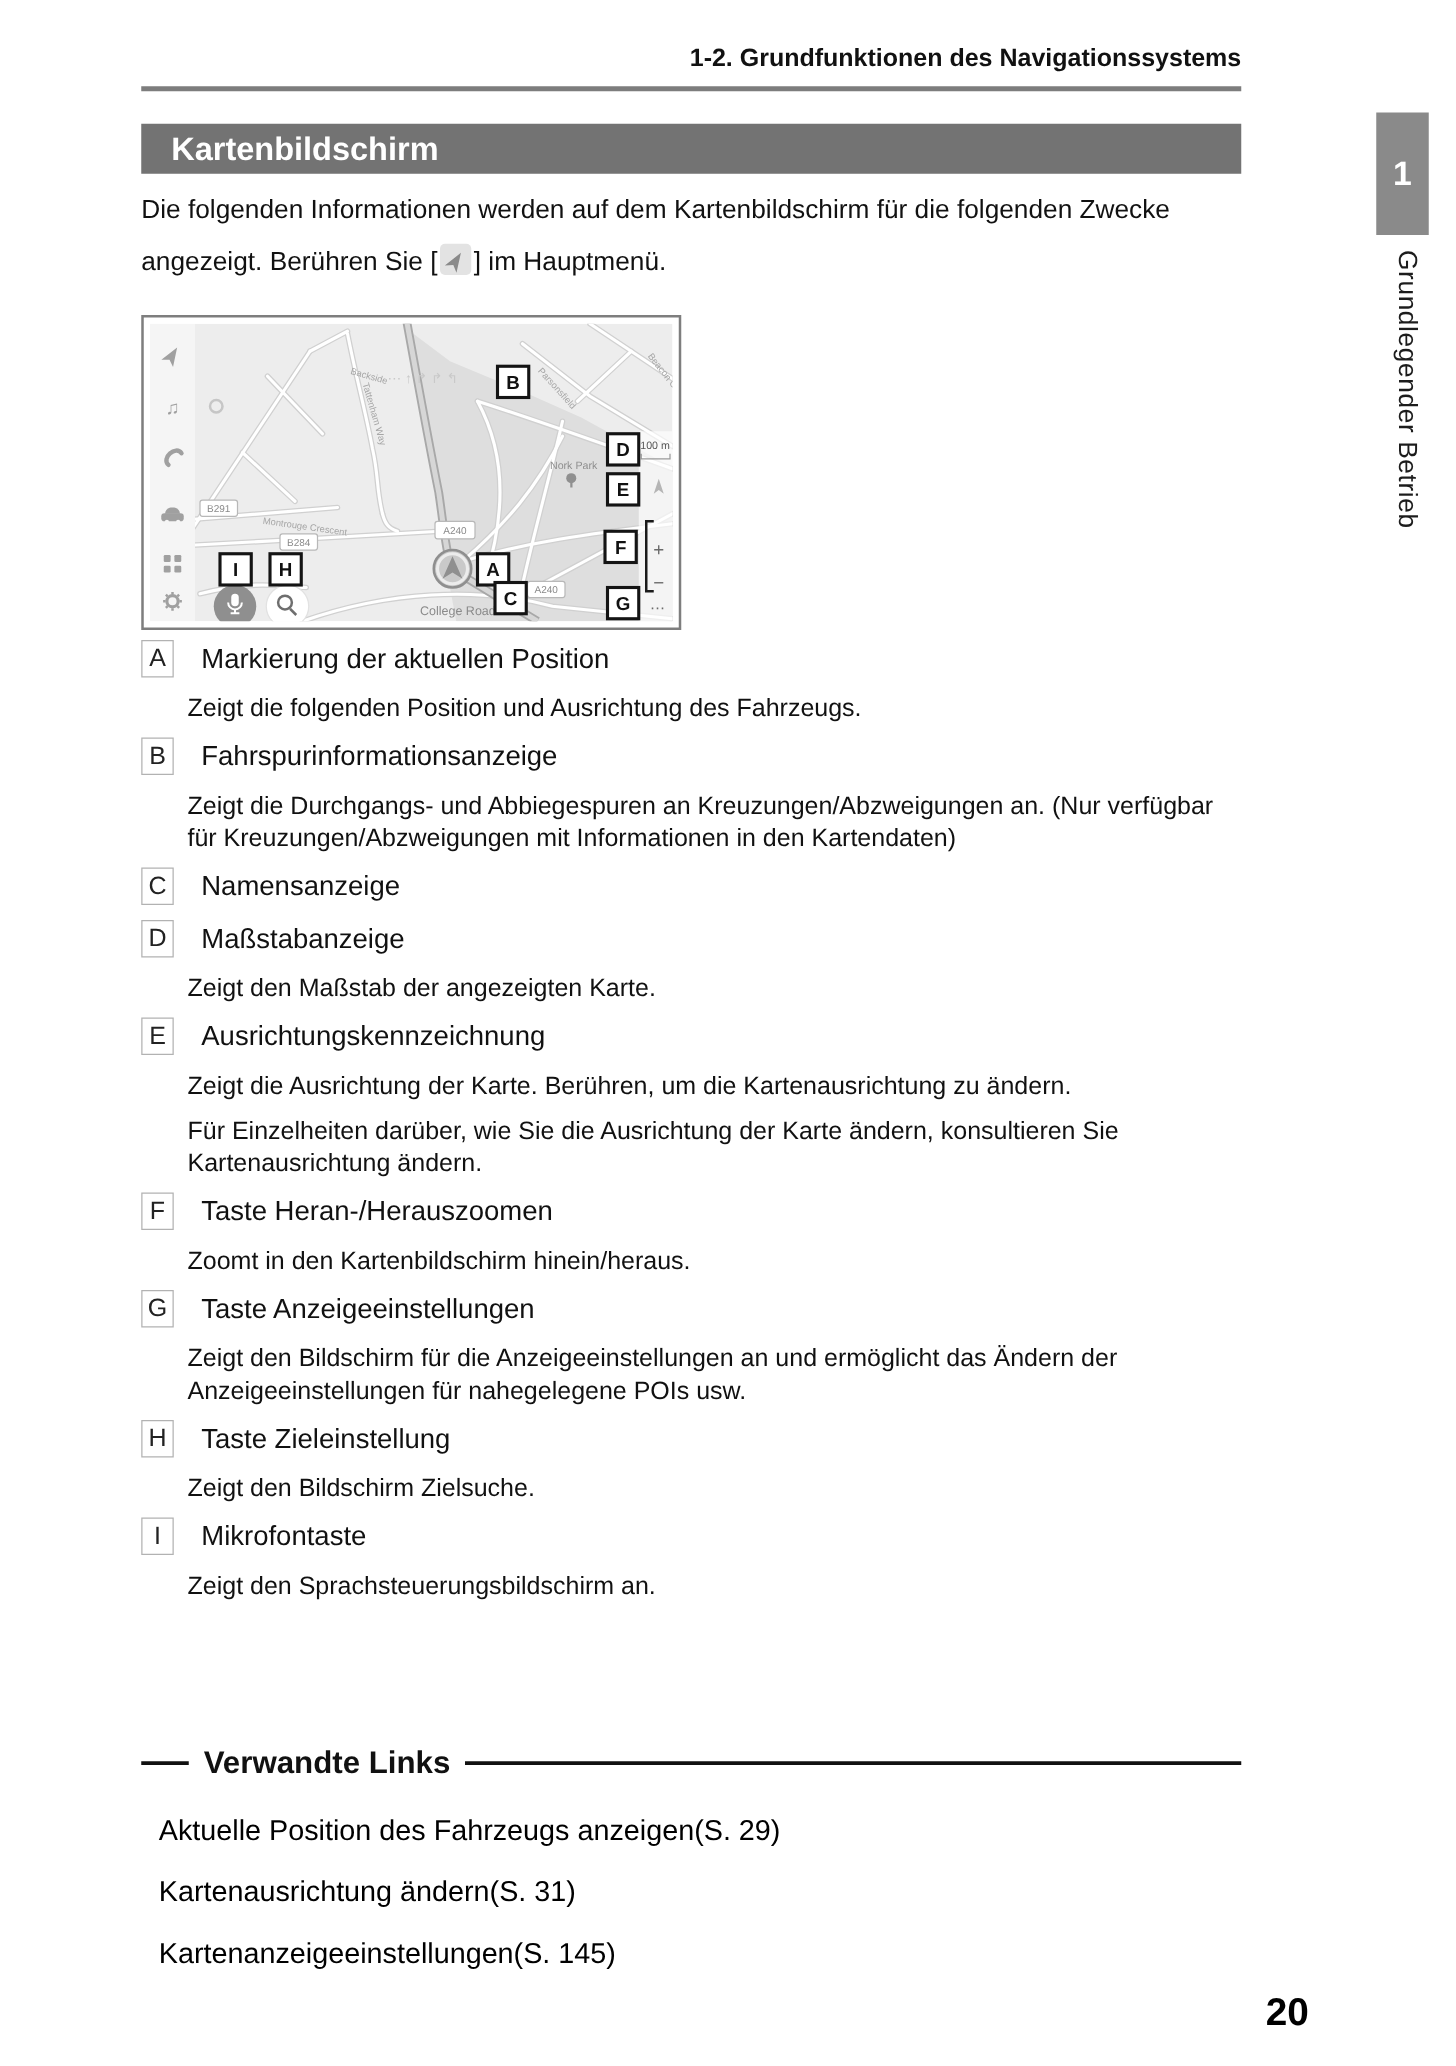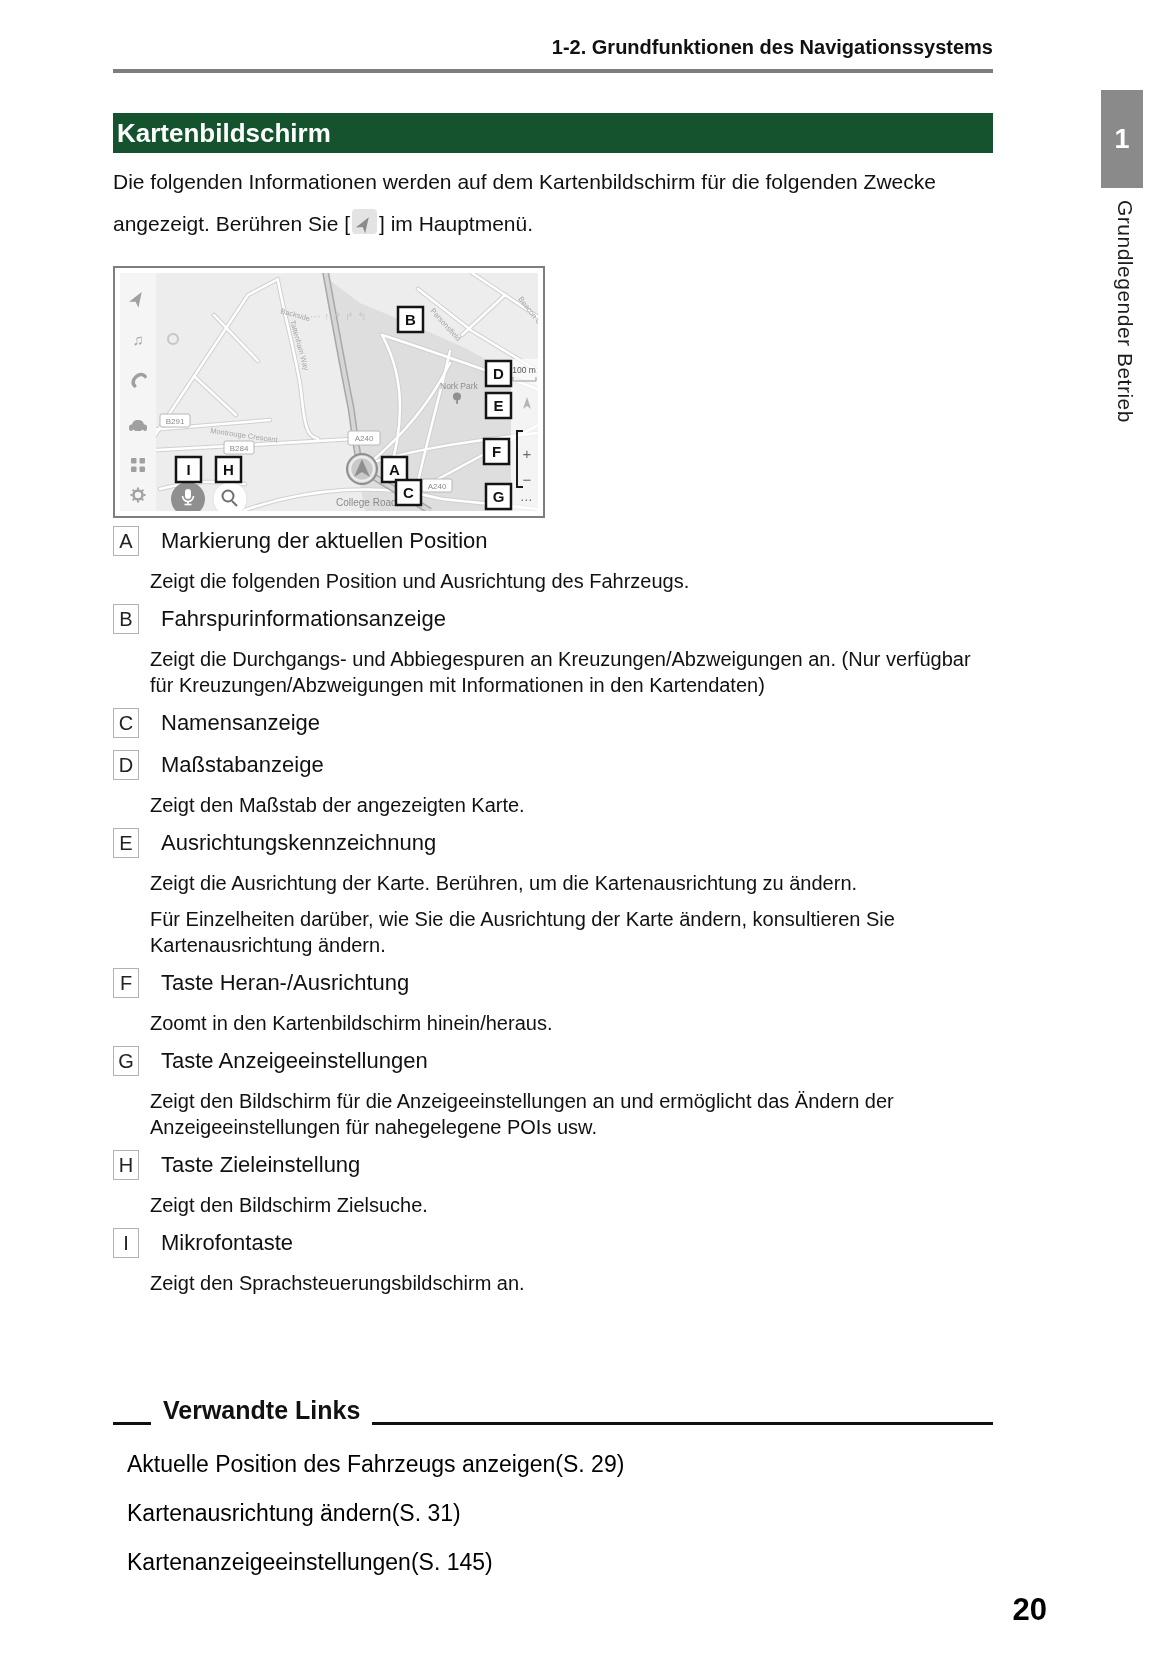--- a/index.html
+++ b/index.html
@@ -4,39 +4,39 @@
 <style>
   html,body{margin:0;padding:0;}
   body{
     width:1165px;height:1653px;position:relative;background:#ffffff;
     font-family:"Liberation Sans","DejaVu Sans",sans-serif;color:#1a1a1a;
     overflow:hidden;
   }
   .content{position:absolute;left:113px;top:0;width:880px;}
   .running-head{margin-top:36px;text-align:right;font-size:20px;font-weight:bold;color:#111;}
   .head-rule{margin-top:10px;height:4px;background:#7d7d7d;}
-  .section-bar{margin-top:40px;height:40px;background:#14532d;color:#ffffff;
-    font-size:26px;font-weight:bold;line-height:40px;padding-left:4px;box-sizing:border-box;}
+  .section-bar{margin-top:26px;height:40px;background:#737373;color:#ffffff;
+    font-size:26px;font-weight:bold;line-height:40px;padding-left:24px;box-sizing:border-box;}
   .intro{margin-top:8px;font-size:21px;line-height:2.0;color:#111;}
   .inline-icon{display:inline-block;width:25px;height:25px;background:#e3e3e3;border-radius:4px;
     vertical-align:-6px;margin:0 2px;}
   
   .map-frame{margin-top:7px;width:432px;height:252px;border:2px solid #7e7e7e;background:#fff;
     padding:5px;box-sizing:border-box;}
   
   .legend{margin-top:8px;}
   .legend-item{margin-bottom:2px;}
   .legend-head{display:flex;align-items:center;margin-bottom:12px;}
   .key-box{width:24px;height:28px;border:1px solid #b2b2b2;display:flex;align-items:center;
     justify-content:center;font-size:20px;color:#222;flex:0 0 auto;}
   .legend-title{font-size:22px;margin-left:22px;color:#111;}
   .legend-item p{margin:0 0 10px 0;padding-left:37px;font-size:20px;line-height:26px;color:#111;}
   
   .related{position:absolute;left:113px;top:1396px;width:880px;}
-  .related-head{display:flex;align-items:flex-end;}
+  .related-head{display:flex;align-items:center;}
   .rl-dash{width:38px;height:3px;background:#111;}
   .rl-line{flex:1;height:3px;background:#111;}
   .related-title{font-size:25px;font-weight:bold;margin:0 12px;color:#111;}
   .related-links{margin-top:26px;}
   .related-links a{display:block;font-size:23px;color:#000000;text-decoration:none;margin:0 14px 22px 14px;}
   
   .chapter-tab{position:absolute;top:90px;right:22px;width:42px;height:98px;background:#8a8a8a;
     color:#fff;font-size:27px;font-weight:bold;display:flex;align-items:center;justify-content:center;}
   .chapter-title{position:absolute;top:200px;right:28px;writing-mode:vertical-rl;
     font-size:21px;color:#1c1c1c;letter-spacing:0.5px;}
@@ -276,21 +276,21 @@
           <span class="key-box">E</span>
           <span class="legend-title">Ausrichtungskennzeichnung</span>
         </div>
       <p>Zeigt die Ausrichtung der Karte. Berühren, um die Kartenausrichtung zu ändern.</p>
       <p>Für Einzelheiten darüber, wie Sie die Ausrichtung der Karte ändern, konsultieren Sie Kartenausrichtung ändern.</p>
     </div>
 
     <div class="legend-item">
       <div class="legend-head">
           <span class="key-box">F</span>
-          <span class="legend-title">Taste Heran-/Ausrichtung</span>
+          <span class="legend-title">Taste Heran-/Herauszoomen</span>
         </div>
       <p>Zoomt in den Kartenbildschirm hinein/heraus.</p>
     </div>
 
     <div class="legend-item">
       <div class="legend-head">
           <span class="key-box">G</span>
           <span class="legend-title">Taste Anzeigeeinstellungen</span>
         </div>
       <p>Zeigt den Bildschirm für die Anzeigeeinstellungen an und ermöglicht das Ändern der Anzeigeeinstellungen für nahegelegene POIs usw.</p>

